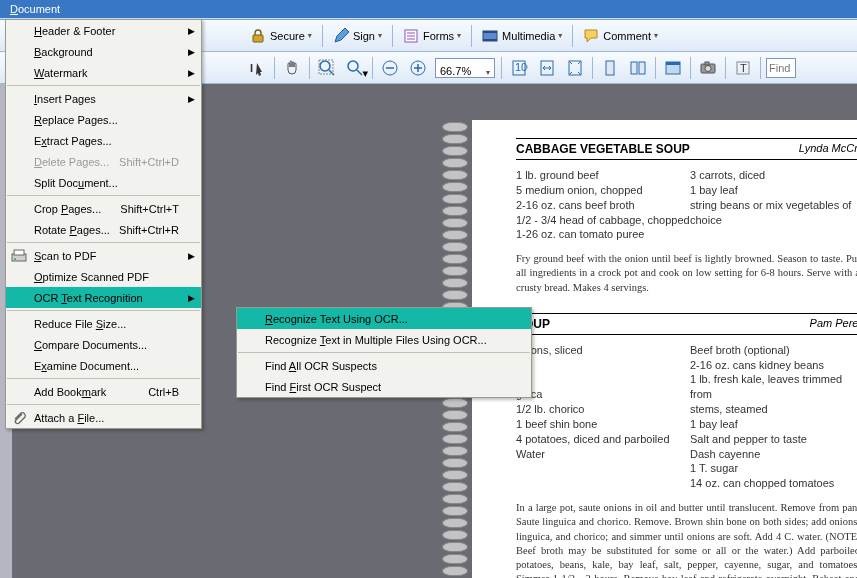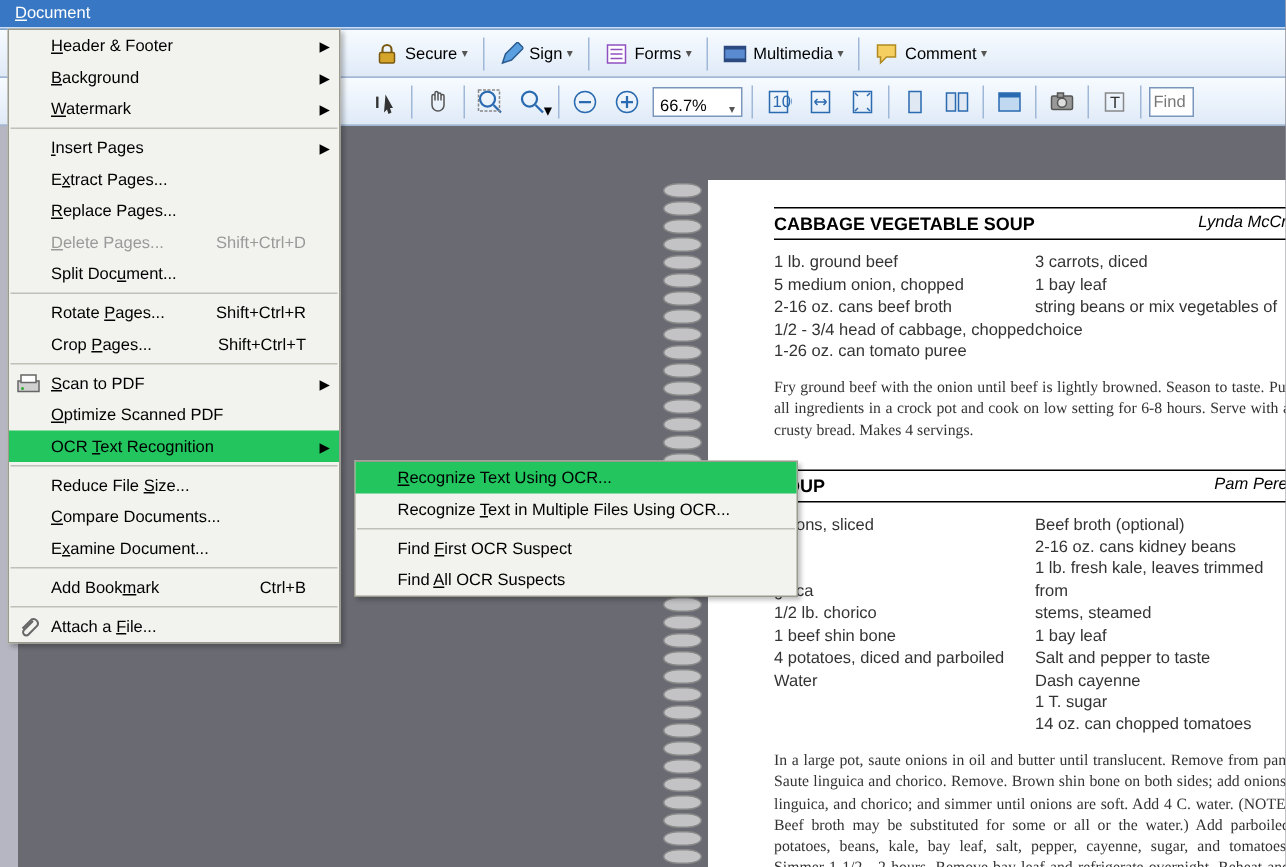--- a/index.html
+++ b/index.html
@@ -21,27 +21,27 @@
   .ibtn { width:28px; height:26px; display:flex; align-items:center; justify-content:center; cursor:default; position:relative; }
   .ibtn svg, .ibtn .ic { width:18px; height:18px; }
   .zoombox { width:60px; height:20px; border:1px solid #7a96bc; background:#fff; display:flex; align-items:flex-end; padding:0 4px; margin:0 3px; }
   .zoombox .dd { margin-left:auto; font-size:8px; color:#555; }
   .findbox { width:30px; height:20px; border:1px solid #7a96bc; background:#fff; display:flex; align-items:center; padding:0 2px; color:#777; margin-left:2px;}
 
   
   .menu { position:absolute; background:#f2f2ee; border:1px solid #9a9a8e; box-shadow:2px 2px 3px rgba(0,0,0,0.25); }
   .menu .row { display:flex; align-items:center; height:21px; padding:0 22px 0 28px; position:relative; cursor:default; white-space:nowrap; }
   .menu .row.disabled { color:#9a9a9a; }
-  .menu .row.hl { background:#22c55e; }
+  .menu .row.hl { background:#14b8a6; }
   .menu .row .sc { position:absolute; right:22px;margin-left:44px; }
   .menu .row .sub { position:absolute; right:6px; font-size:9px; }
   .menu hr { border:none; border-top:1px solid #c0c0b8; margin:2px 1px; }
   .menu .row .ico { position:absolute; left:5px; width:16px; height:16px; }
 
-  .menu1 { left:5px; top:19px; width:222px; }
+  .menu1 { left:5px; top:19px; width:197px; }
   .menu2 { left:236px; top:307px; width:296px; }
 
   .underline { text-decoration:underline; }
 
   
   .doc { position:absolute; left:12px; top:84px; right:0; bottom:0; background:#6a6a72; }
   .spiral { position:absolute; left:430px; top:36px; width:30px; height:530px; }
   .spiral .ring { width:26px; height:10px; border:1px solid #888; border-radius:10px/5px; margin:2px 0; background:rgba(255,255,255,0.6);}
   .page { position:absolute; left:460px; top:36px; width:400px; height:530px; background:#fff; padding:18px 8px 8px 44px; }
   .recipe-title { border-top:1px solid #000; border-bottom:1px solid #000; padding:3px 0; display:flex; font-family:Georgia,serif; }
@@ -328,40 +328,40 @@
     <div class="row">
       <span><span class="underline">W</span>atermark</span>
       <span class="sub">▶</span>
     </div>
     <hr>
     <div class="row">
       <span><span class="underline">I</span>nsert Pages</span>
       <span class="sub">▶</span>
     </div>
     <div class="row">
+      <span><span class="underline">R</span>eplace Pages...</span>
+    </div>
+    <div class="row">
       <span>E<span class="underline">x</span>tract Pages...</span>
-    </div>
-    <div class="row">
-      <span><span class="underline">R</span>eplace Pages...</span>
     </div>
     <div class="row disabled">
       <span><span class="underline">D</span>elete Pages...</span>
       <span class="sc">Shift+Ctrl+D</span>
     </div>
     <div class="row">
       <span>Split Doc<span class="underline">u</span>ment...</span>
     </div>
     <hr>
     <div class="row">
+      <span>Crop <span class="underline">P</span>ages...</span>
+      <span class="sc">Shift+Ctrl+T</span>
+    </div>
+    <div class="row">
       <span>Rotate <span class="underline">P</span>ages...</span>
       <span class="sc">Shift+Ctrl+R</span>
-    </div>
-    <div class="row">
-      <span>Crop <span class="underline">P</span>ages...</span>
-      <span class="sc">Shift+Ctrl+T</span>
     </div>
     <hr>
     <div class="row">
       <svg class="ico" viewBox="0 0 16 16">
         <rect x="1" y="6" width="14" height="7" fill="#d0d0d0" stroke="#666"></rect>
         <rect x="3" y="2" width="10" height="5" fill="#fff" stroke="#666"></rect>
         <circle cx="4" cy="11" r="1" fill="#3a3"></circle>
       </svg>
       <span><span class="underline">S</span>can to PDF</span>
       <span class="sub">▶</span>
@@ -398,18 +398,18 @@
   </div>
 <div class="menu menu2">
     <div class="row hl">
       <span><span class="underline">R</span>ecognize Text Using OCR...</span>
     </div>
     <div class="row">
       <span>Recognize <span class="underline">T</span>ext in Multiple Files Using OCR...</span>
     </div>
     <hr>
     <div class="row">
+      <span>Find <span class="underline">A</span>ll OCR Suspects</span>
+    </div>
+    <div class="row">
       <span>Find <span class="underline">F</span>irst OCR Suspect</span>
     </div>
-    <div class="row">
-      <span>Find <span class="underline">A</span>ll OCR Suspects</span>
-    </div>
   </div>
 
 </body></html>

